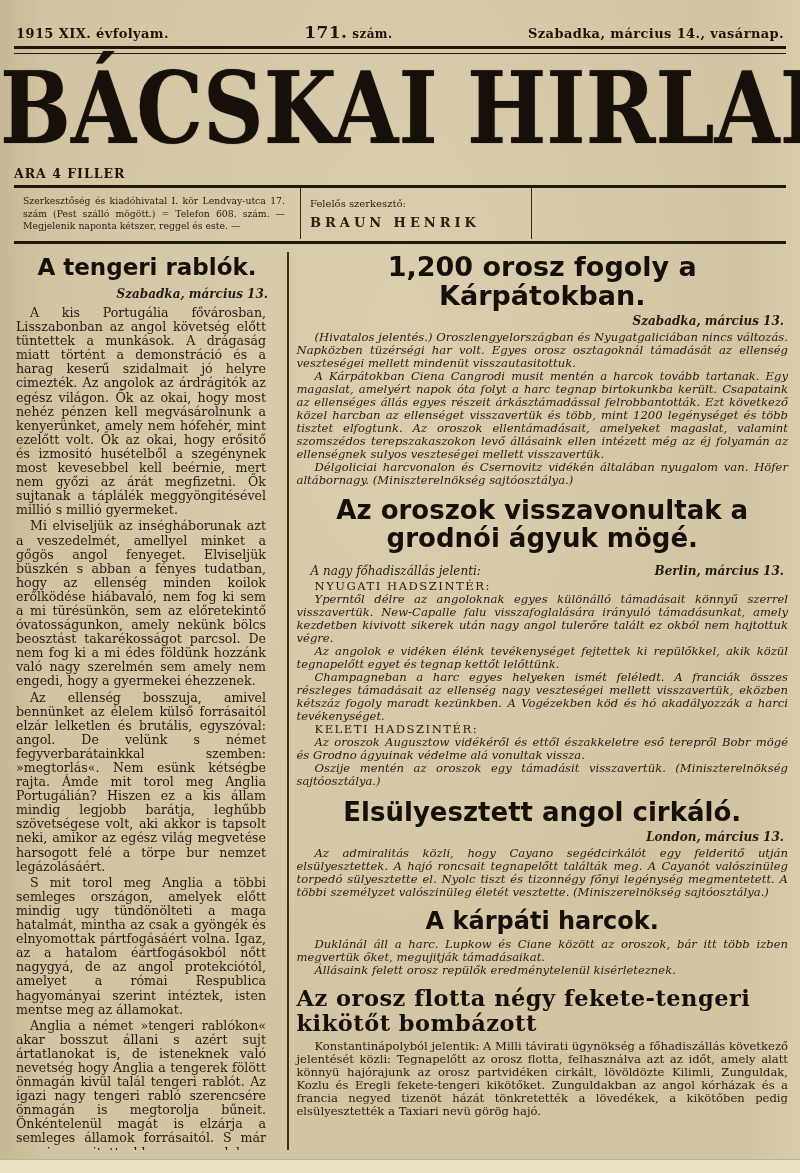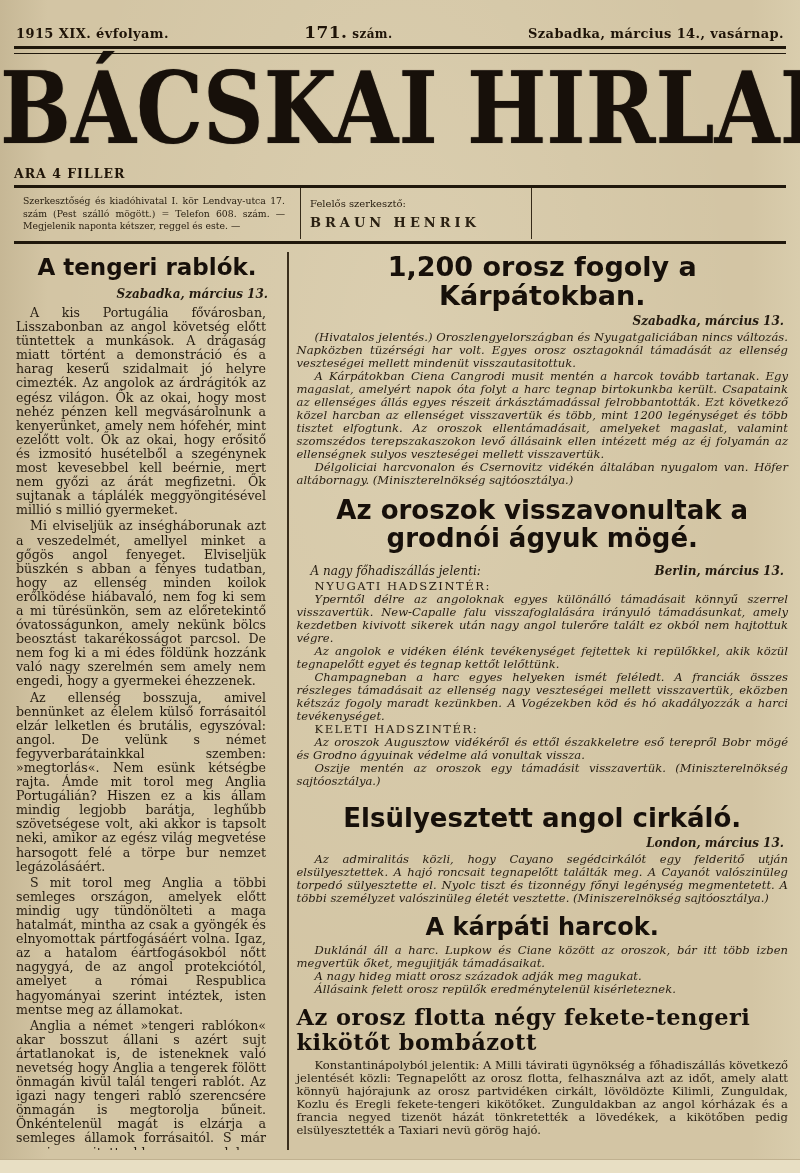--- a/index.html
+++ b/index.html
@@ -80,21 +80,21 @@
     margin:0 12px 2px 0;font-size:12.6px;line-height:14.1px;
     text-align:justify;text-indent:14px;
   }
   
   .rh{
     font-family:"DejaVu Sans", sans-serif;font-weight:bold;
     text-align:center;color:#17100a;margin:0 0 4px 0;
   }
   .rh-a1{font-size:27px;line-height:29px;margin-top:0;}
   .rh-a2{font-size:26px;line-height:28px;margin-top:9px;}
-  .rh-a3{font-size:26px;line-height:28px;margin-top:16px;}
+  .rh-a3{font-size:26px;line-height:28px;margin-top:10px;}
   .rh-a4{font-size:24px;line-height:26px;margin-top:9px;}
   .rh-a5{
     font-family:"DejaVu Serif", serif;font-size:22.5px;line-height:25px;
     text-align:left;letter-spacing:.5px;margin-top:9px;
   }
   .col-right p{
     margin:0;font-size:11.6px;line-height:13px;
     text-align:justify;text-indent:18px;
   }
   .col-right p.it{font-style:italic;}
@@ -185,21 +185,20 @@
 
       <article>
         <h2 class="rh rh-a3">Elsülyesztett angol cirkáló.</h2>
         <div class="r-dateline">London, március 13.</div>
         <p class="it">Az admiralitás közli, hogy Cayano segédcirkálót egy felderitő utján elsülyesztettek. A hajó roncsait tegnapelőtt találták meg. A Cayanót valószinüleg torpedó sülyesztette el. Nyolc tiszt és tizonnégy főnyi legénység megmentetett. A többi személyzet valószinüleg életét vesztette. (Miniszerelnökség sajtóosztálya.)</p>
       </article>
 
       <article>
         <h2 class="rh rh-a4">A kárpáti harcok.</h2>
         <p class="it">Duklánál áll a harc. Lupkow és Ciane között az oroszok, bár itt több izben megvertük őket, megujitják támadásaikat.</p>
-        <p class="it">A nagy hideg miatt orosz századok adják meg magukat.</p>
         <p class="it">Állásaink felett orosz repülők eredménytelenül kisérleteznek.</p>
       </article>
 
       <article>
         <h2 class="rh rh-a5">Az orosz flotta négy fekete-tengeri kikötőt bombázott</h2>
         <p>Konstantinápolyból jelentik: A Milli távirati ügynökség a főhadiszállás következő jelentését közli: Tegnapelőtt az orosz flotta, felhasználva azt az időt, amely alatt könnyü hajórajunk az orosz partvidéken cirkált, lövöldözte Kilimli, Zunguldak, Kozlu és Eregli fekete-tengeri kikötőket. Zunguldakban az angol kórházak és a francia negyed tizenöt házát tönkretették a lövedékek, a kikötőben pedig elsülyesztették a Taxiari nevü görög hajó.</p>
 
       </article>
 
     </section>

